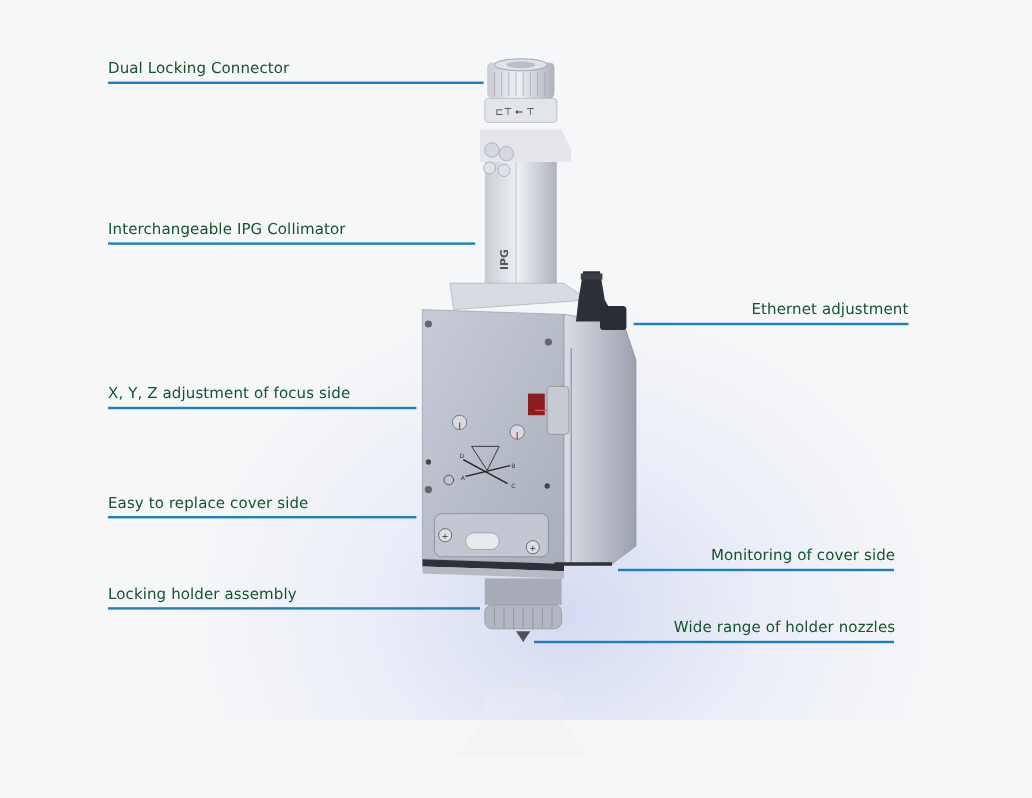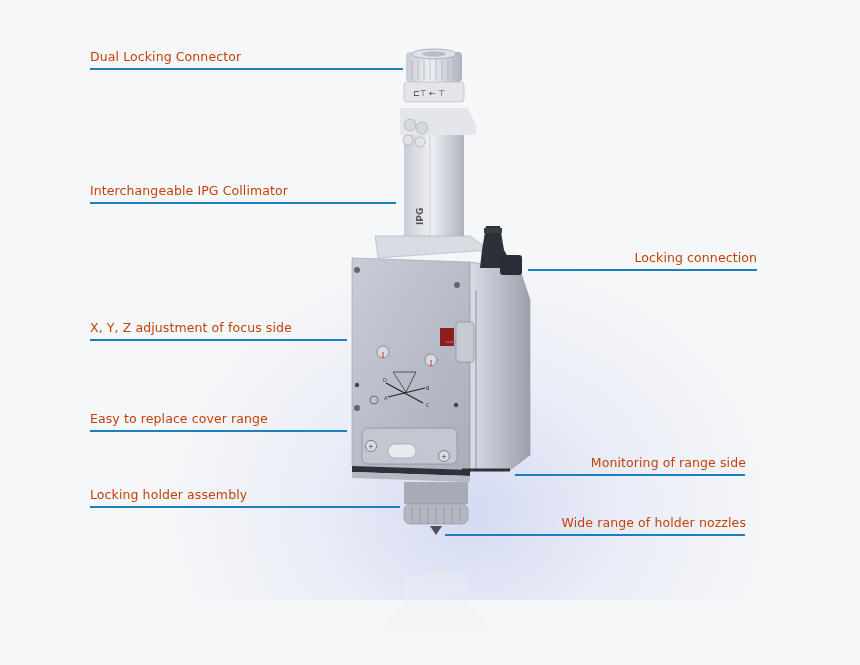--- a/index.html
+++ b/index.html
@@ -10,21 +10,21 @@
     position: relative;
   }
   .glow {
     position: absolute; left: 150px; top: 240px; width: 640px; height: 360px;
     background: radial-gradient(ellipse at 50% 75%, rgba(200,208,240,0.75) 0%, rgba(220,226,246,0.45) 35%, rgba(246,247,248,0) 70%);
     pointer-events: none;
   }
   .stage { position: absolute; left: 0; top: 0; width: 860px; height: 665px; }
   .callout { position: absolute; }
   .callout .label {
-    position: absolute; font-size: 12.5px; color: #c2410c; white-space: nowrap;
+    position: absolute; font-size: 12.5px; color: #14532d; white-space: nowrap;
     letter-spacing: 0.1px;
   }
   .callout .line { position: absolute; height: 1.5px; background: #1d7fbf; }
   .left .label { left: 0; top: 0; }
   .right .label { right: 0; top: 0; text-align: right; }
   .product { position: absolute; left: 340px; top: 40px; width: 200px; height: 590px; }
 </style>
 </head>
 <body>
 
@@ -161,34 +161,34 @@
   </div>
   <div class="callout left" style="left:90px; top:183px;">
     <span class="label">Interchangeable IPG Collimator</span>
     <div class="line" style="left:0; top:19px; width:306px;"></div>
   </div>
   <div class="callout left" style="left:90px; top:320px;">
     <span class="label">X, Y, Z adjustment of focus side</span>
     <div class="line" style="left:0; top:19px; width:257px;"></div>
   </div>
   <div class="callout left" style="left:90px; top:411px;">
-    <span class="label">Easy to replace cover range</span>
+    <span class="label">Easy to replace cover side</span>
     <div class="line" style="left:0; top:19px; width:257px;"></div>
   </div>
   <div class="callout left" style="left:90px; top:487px;">
     <span class="label">Locking holder assembly</span>
     <div class="line" style="left:0; top:19px; width:310px;"></div>
   </div>
 
   <div class="callout right" style="left:528px; top:250px; width:229px;">
-    <span class="label">Locking connection</span>
+    <span class="label">Ethernet adjustment</span>
     <div class="line" style="left:0; top:19px; width:229px;"></div>
   </div>
   <div class="callout right" style="left:515px; top:455px; width:231px;">
-    <span class="label">Monitoring of range side</span>
+    <span class="label">Monitoring of cover side</span>
     <div class="line" style="left:0; top:19px; width:230px;"></div>
   </div>
   <div class="callout right" style="left:445px; top:515px; width:301px;">
     <span class="label">Wide range of holder nozzles</span>
     <div class="line" style="left:0; top:19px; width:300px;"></div>
   </div>
 
 </div>
 
 </body></html>

